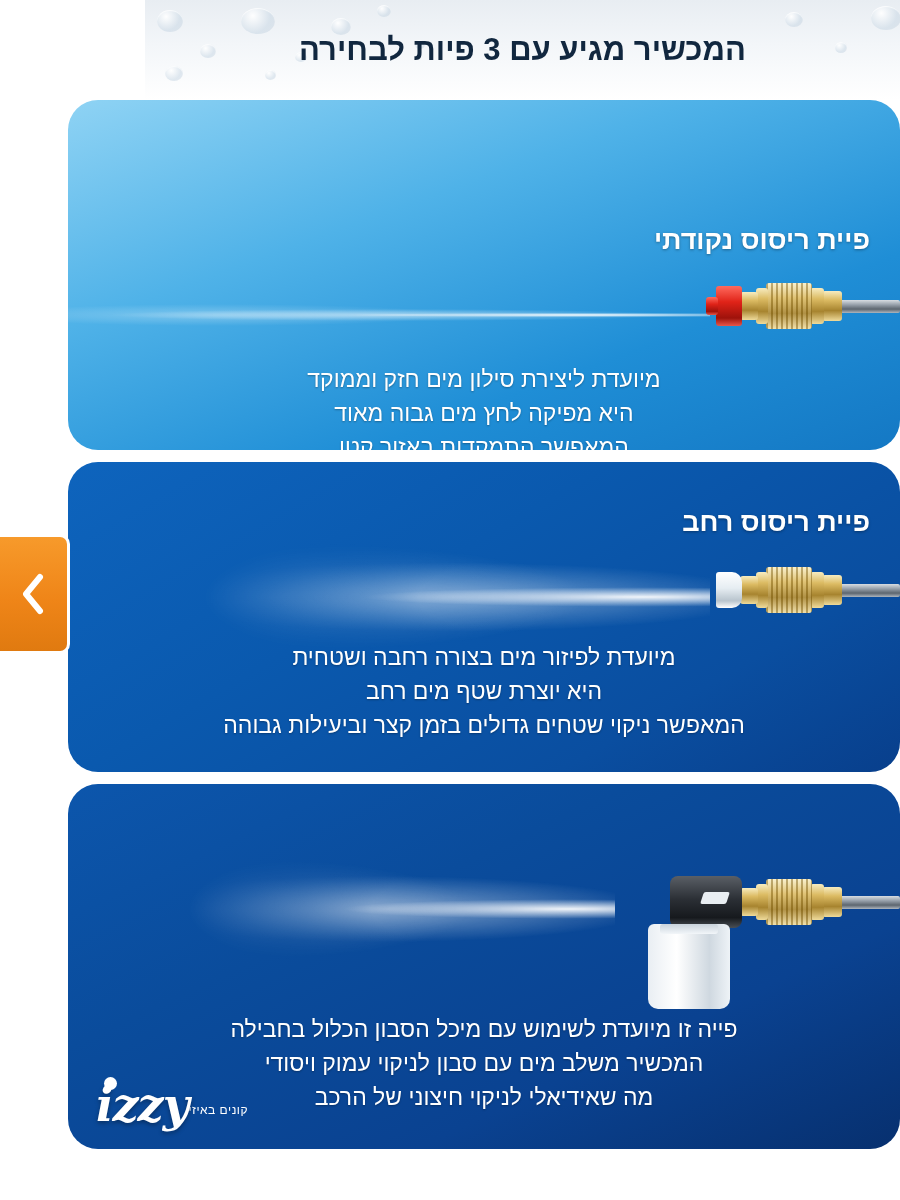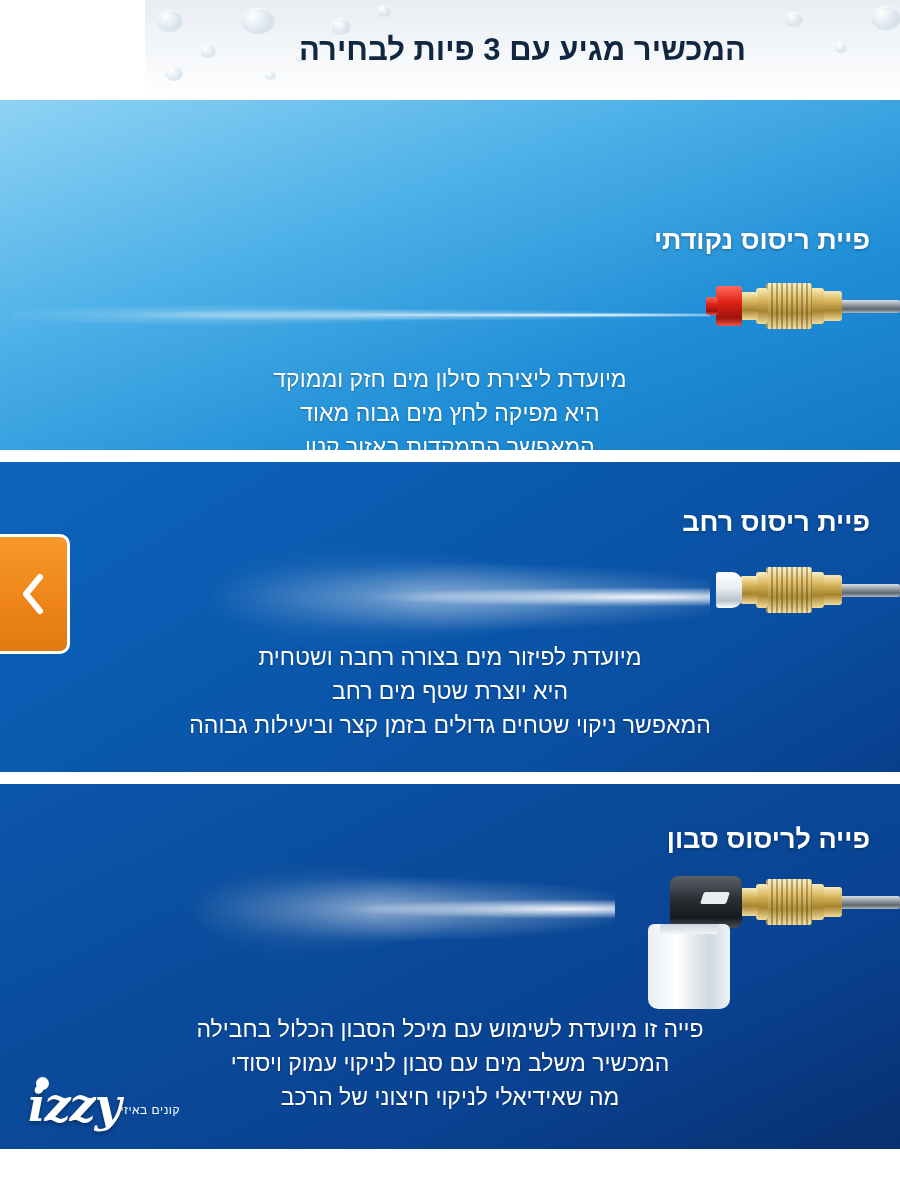--- a/index.html
+++ b/index.html
@@ -46,23 +46,24 @@
     font-size: 31px;
     font-weight: bold;
     color: #11273f;
     letter-spacing: 0px;
     direction: rtl;
   }
 
   
   .panel {
     position: relative;
-    width: 900px;
+    width: 832px;
     overflow: hidden;
     direction: rtl;
+    border-radius: 30px;
   }
   .panel-1 {
     height: 350px;
     background: linear-gradient(160deg, #8fd3f4 0%, #4fb2e8 35%, #1f8ed6 70%, #1478c4 100%);
   }
   .panel-2 {
     height: 310px;
     background: linear-gradient(150deg, #0e64bd 0%, #0a59ae 40%, #0a4ea0 75%, #083f8c 100%);
   }
   .panel-3 {
@@ -315,21 +316,20 @@
     <div class="brass-a" style="top:100px; right:76px;  width:14px; height:36px;"></div>
     <div class="brass-ridged" style="top:95px;  right:88px;  width:46px; height:46px;"></div>
     <div class="brass-a" style="top:100px; right:132px; width:12px; height:36px;"></div>
     <div class="brass-a" style="top:104px; right:142px; width:18px; height:28px;"></div>
     <div class="black-body" style="top:92px;  right:158px; width:72px; height:52px;"></div>
     <div style="position:absolute; top:108px; right:172px; width:26px; height:12px; background:#e9eef2; border-radius:2px; transform:skewX(-18deg);"></div>
     <div class="bottle" style="top:140px; right:170px; width:82px; height:85px;"></div>
     <div style="position:absolute; top:140px; right:182px; width:58px; height:10px; background:linear-gradient(180deg,#c9d3dc,#f2f6f9); border-radius:3px;"></div>
   </div>
 
-  <div class="panel-title" style="top:40px;">פייה לריסוס סבון</div>
 
   <div class="panel-desc" style="top:228px;">
     <div>פייה זו מיועדת לשימוש עם מיכל הסבון הכלול בחבילה</div>
     <div>המכשיר משלב מים עם סבון לניקוי עמוק ויסודי</div>
     <div>מה שאידיאלי לניקוי חיצוני של הרכב</div>
   </div>
 
   <div class="logo">
     <div class="logo-stack">
       <div class="logo-dot"></div>

